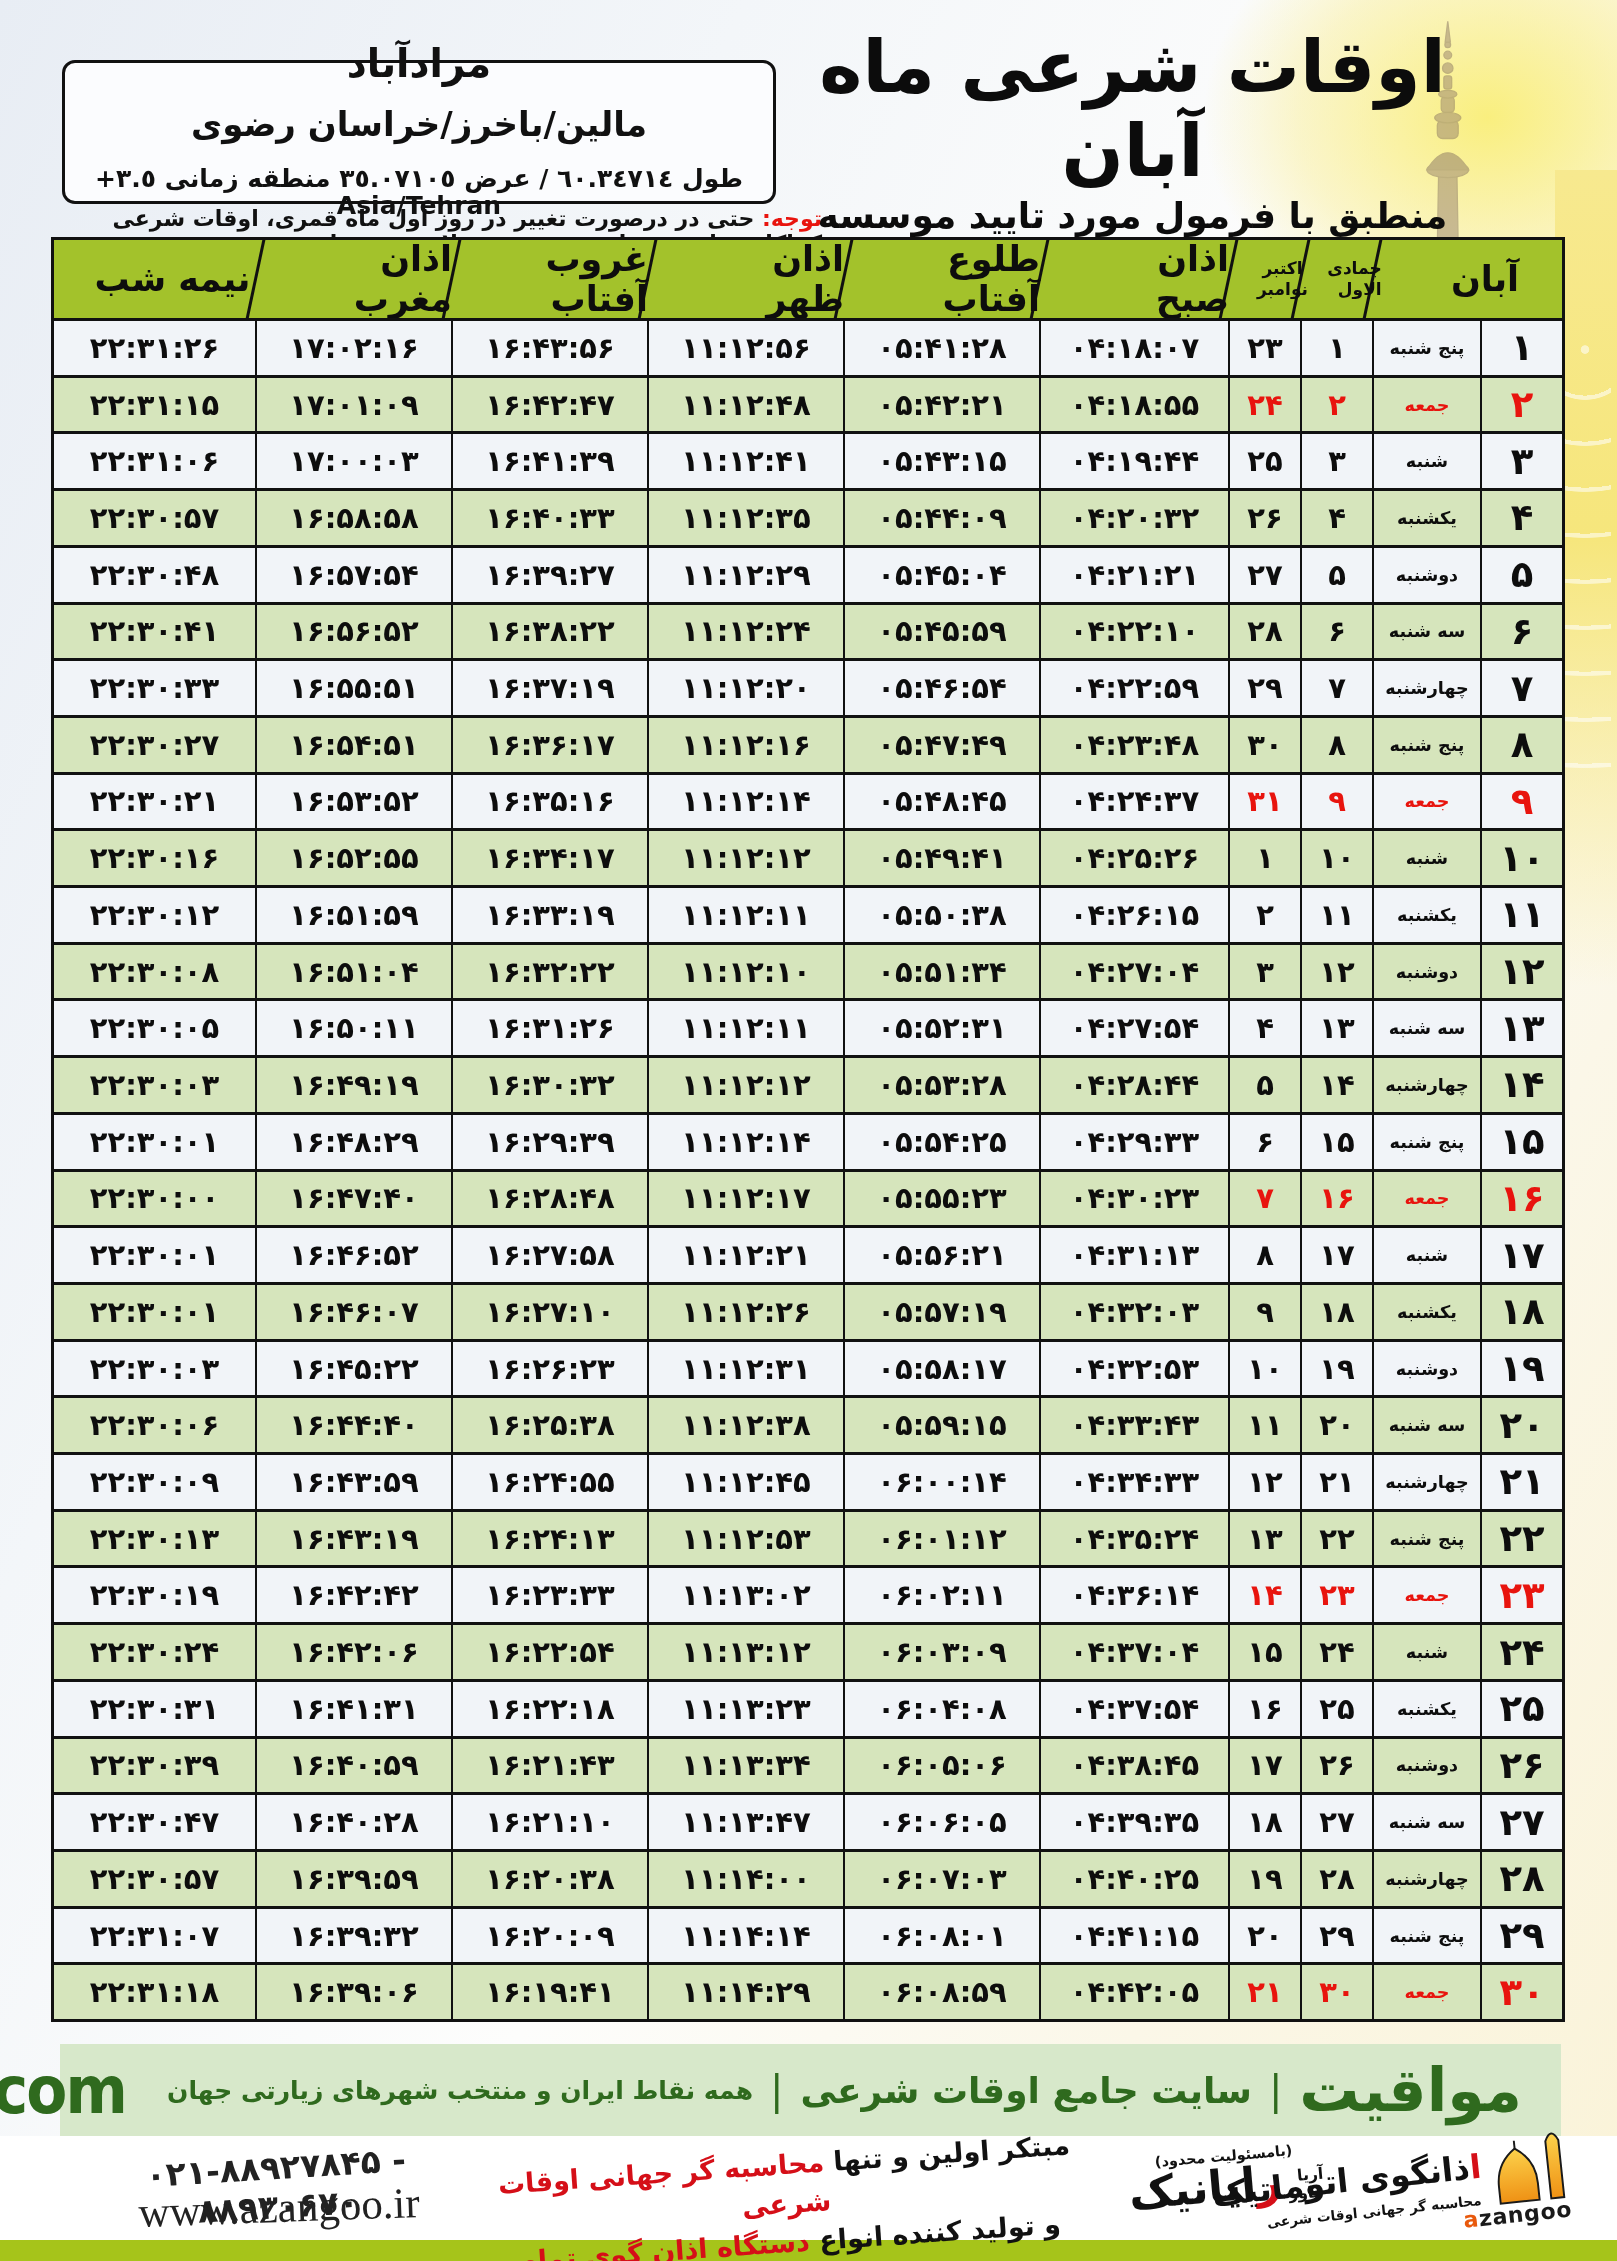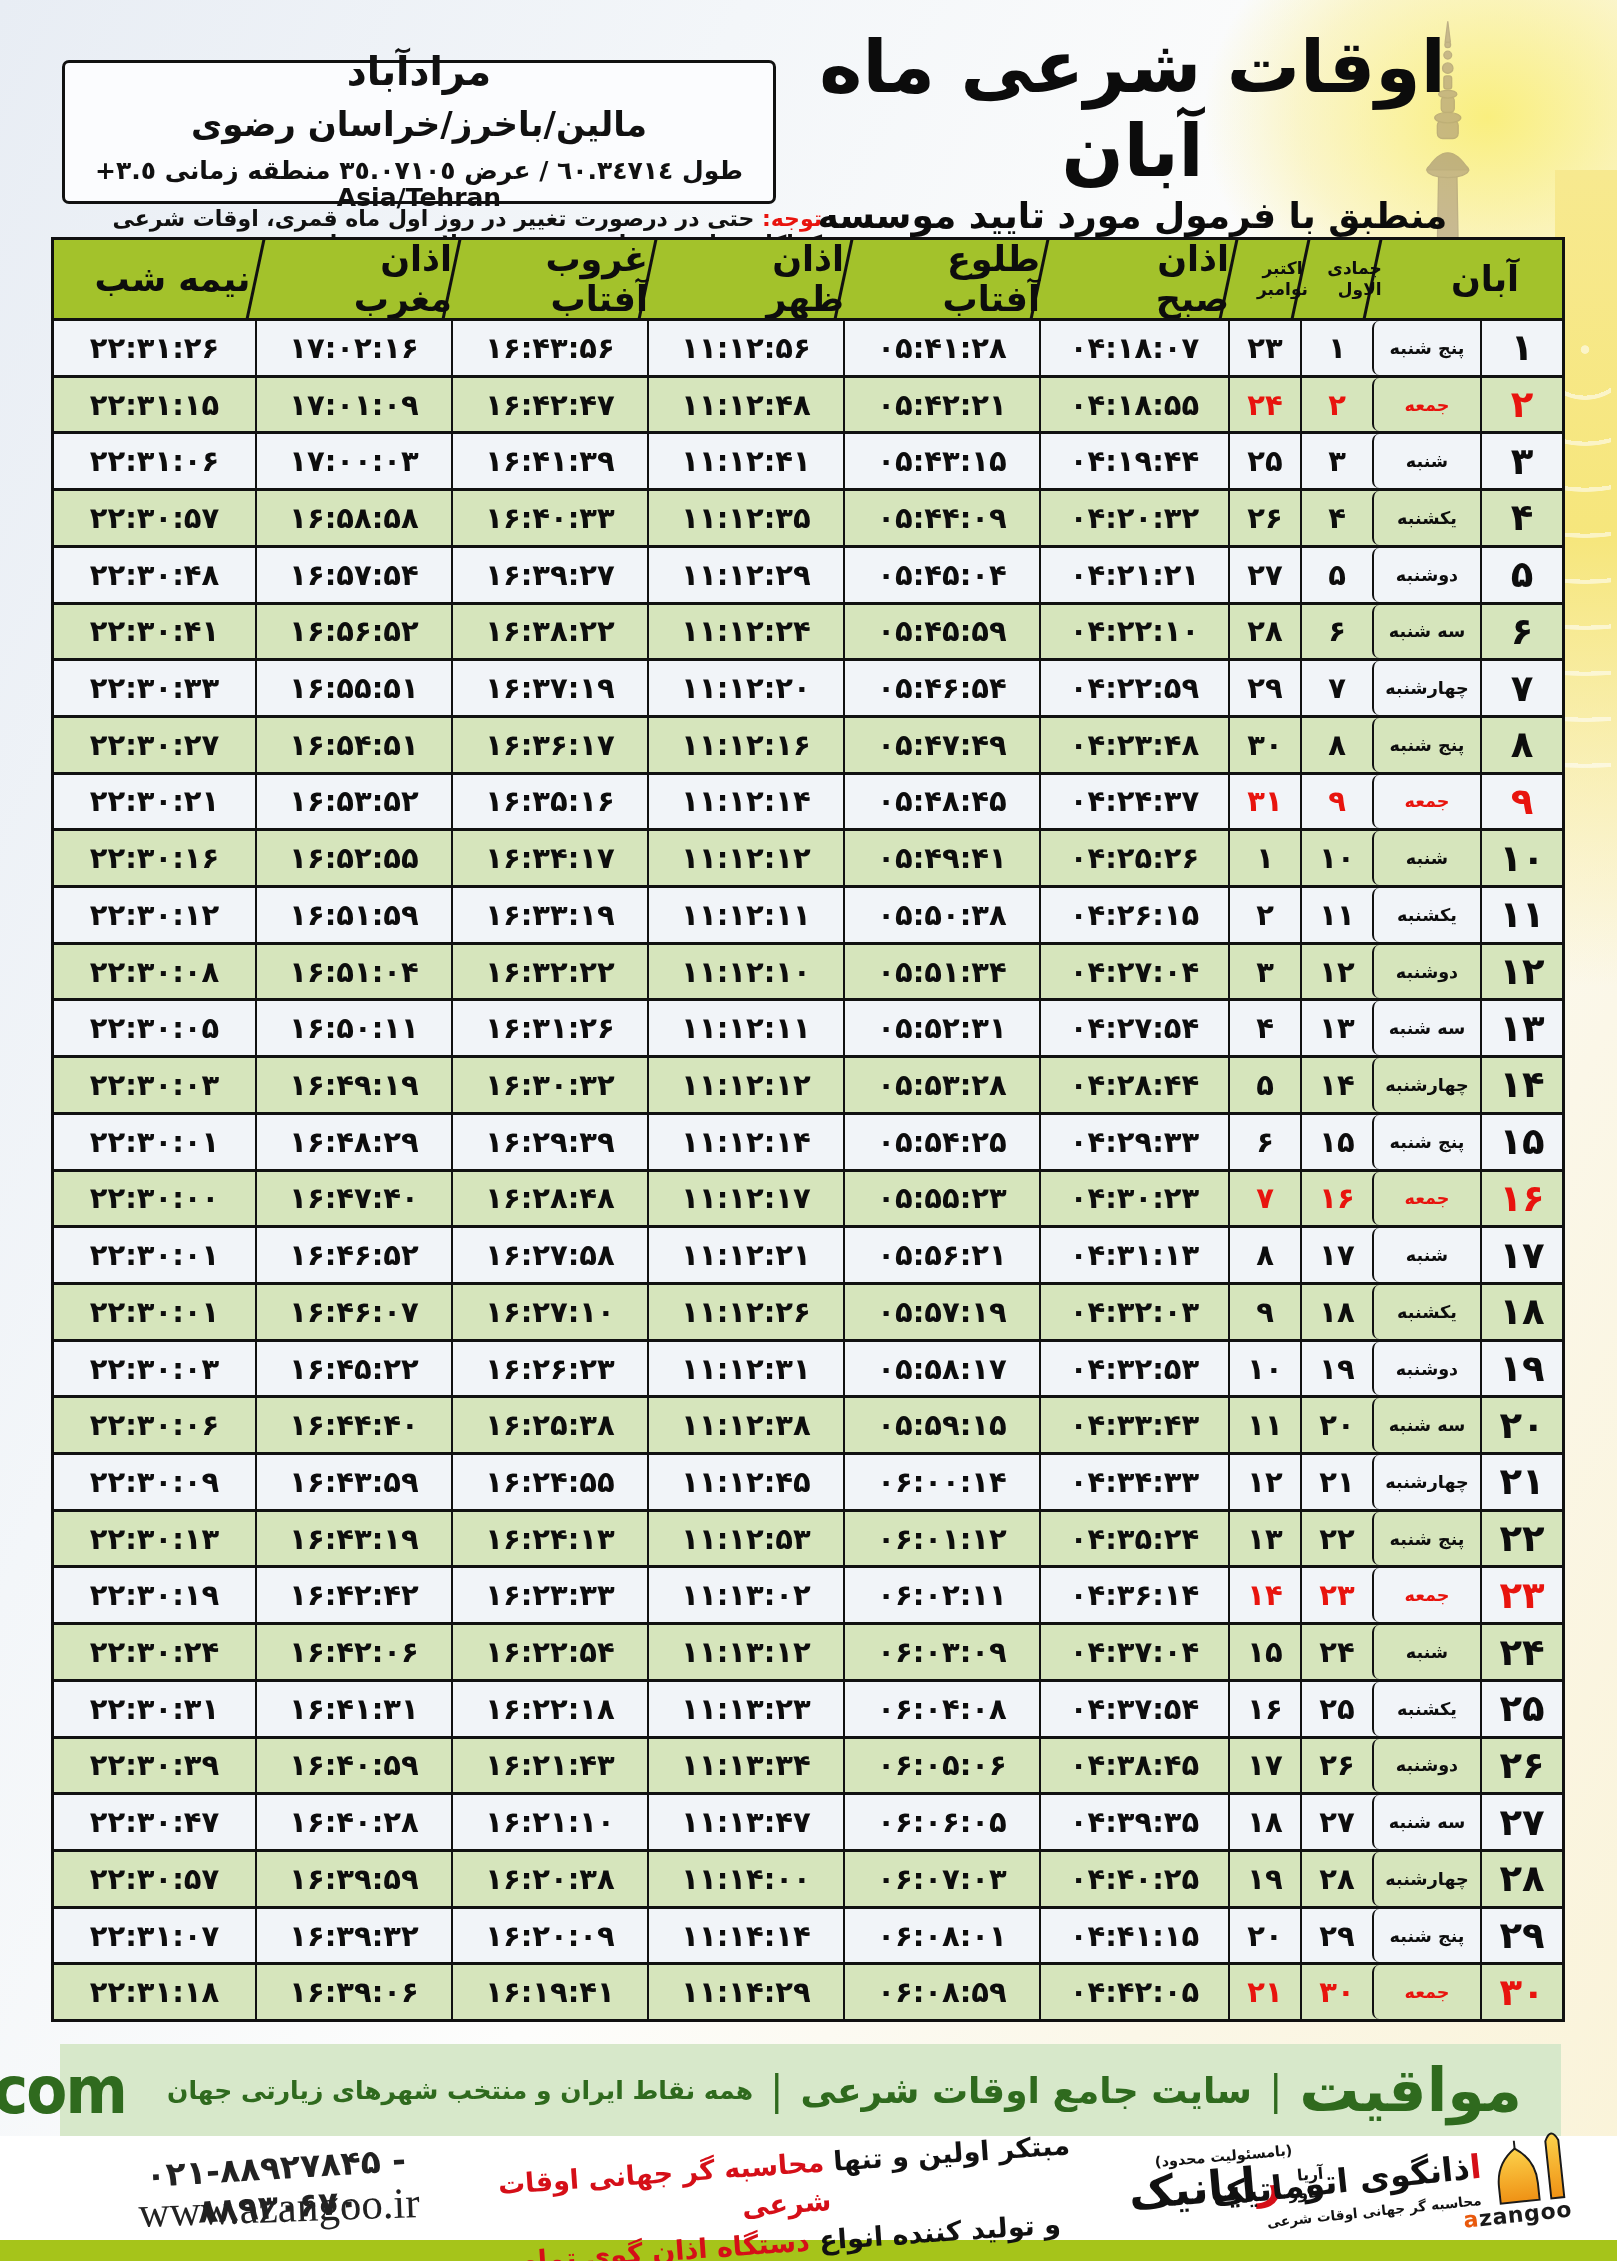--- a/index.html
+++ b/index.html
@@ -9,22 +9,22 @@
   
   .decor-glow{position:absolute;right:0;top:0;width:718px;height:979px;z-index:0;
         background:radial-gradient(ellipse 55% 32% at 82% 12%,rgba(249,238,120,.95),rgba(248,236,140,.45) 48%,rgba(248,236,140,0) 72%);}
   .decor-strip{position:absolute;right:0;top:170px;width:62px;height:816px;z-index:0;
         background:linear-gradient(180deg,#f7e98f,#f6e67c 45%,rgba(246,230,124,0));}
   .decor-swirl{position:absolute;right:6.5px;top:313px;width:52px;height:457px;z-index:0;opacity:.65;
         background:repeating-radial-gradient(circle at 50% 8%,rgba(255,255,255,.85) 0 3.9px,rgba(255,255,255,0) 4.6px 46px);}
   .minaret{position:absolute;right:91px;top:16.3px;z-index:0;opacity:.5;}
   
   .loc-box{position:absolute;left:63px;top:60px;width:708px;height:138px;z-index:2;
-        border:3.3px solid #111;background:#fbfcfe;border-radius:7px;text-align:center;
-        display:flex;flex-direction:column;justify-content:center;gap:14px;}
+        border:3.3px solid #111;background:#fbfcfe;border-radius:13px;text-align:center;
+        display:flex;flex-direction:column;justify-content:center;gap:22px;}
   .loc-city{font-size:39px;font-weight:bold;color:#111;line-height:1.05;}
   .loc-region{font-size:34px;font-weight:bold;color:#111;line-height:1.05;}
   .loc-coords{font-size:25px;font-weight:bold;color:#111;line-height:1.1;}
   
   .title-block{position:absolute;right:93px;top:25px;width:783px;z-index:2;text-align:center;color:#0c0c0c;}
   .main-title{font-size:73px;font-weight:bold;line-height:1.15;}
   .sub-title{font-size:36px;font-weight:bold;line-height:1.25;}
   .date-line{font-size:30px;font-weight:bold;margin-top:5.2px;}
   .note-line{position:absolute;left:63px;top:206px;width:760px;z-index:2;font-size:22px;font-weight:bold;
         color:#111;text-align:right;}
@@ -42,21 +42,21 @@
   .hc-small{font-size:17px;line-height:1.25;}
   .tbody{display:flex;flex-direction:column;height:1698px;}
   .trow{display:flex;flex:1;border-bottom:3.3px solid #111;background:#f1f4f8;}
   .trow:last-child{border-bottom:none;}
   .trow.alt{background:#d6e5bc;}
   .bc{display:flex;justify-content:center;align-items:center;box-sizing:border-box;color:#0d0d0d;}
   .bc:not(:last-child){border-left:2px solid #111;}
   .c-time{font-size:29px;font-weight:bold;letter-spacing:0.7px;}
   .c-day{font-size:37px;font-weight:bold;}
   .c-num{font-size:29px;font-weight:bold;}
-  .c-week{font-size:17.6px;font-weight:bold;border-radius:7px;}
+  .c-week{font-size:17.6px;font-weight:bold;}
   .trow.fri .c-day,.trow.fri .c-week,.trow.fri .c-num{color:#e8140e;}
   
   .w-day{width:82px;} .w-week{width:108px;} .w-jum{width:72px;} .w-greg{width:72px;}
   .w-fajr{width:189px;} .w-rise{width:196px;} .w-zohr{width:196px;} .w-set{width:196px;}
   .w-magh{width:196px;} .w-mid{flex:1;}
   .w-aban-h{width:189px;}
   
   .mv-bar{position:absolute;left:61px;top:2044px;width:1501px;height:92px;z-index:2;background:#d7e8ca;
         display:flex;align-items:center;justify-content:space-between;padding:0 39px;box-sizing:border-box;color:#2f6a1e;}
   .mv-right{display:flex;align-items:center;gap:17px;white-space:nowrap;}

